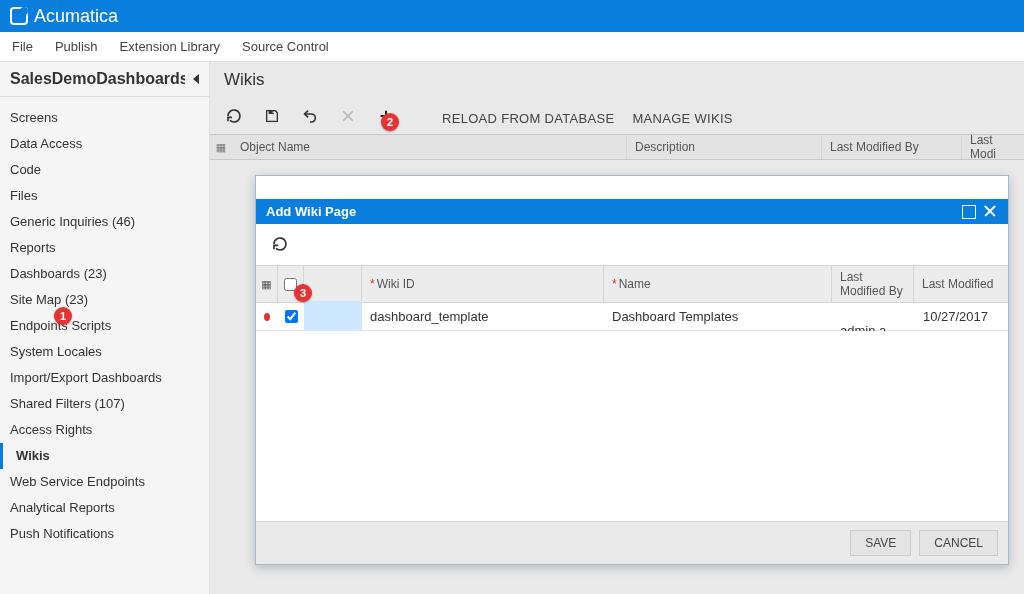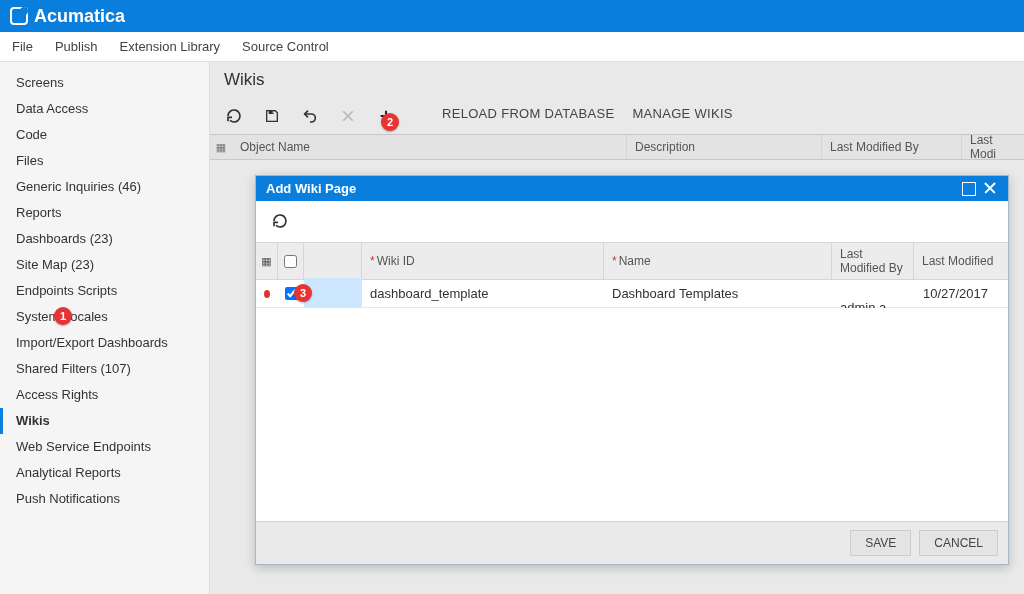--- a/index.html
+++ b/index.html
@@ -1,56 +1,56 @@
 <!DOCTYPE html>
 <html><head>
 <meta charset="utf-8">
 <style>
   * { box-sizing: border-box; margin: 0; padding: 0; }
   body { font-family: Arial, Helvetica, sans-serif; font-size: 13px; color: #333; background: #f0f0f0; width: 1024px; height: 594px; overflow: hidden; position: relative; }
 
   .brand-bar { background: #0a7edc; color: #fff; height: 32px; display: flex; align-items: center; padding: 0 10px; }
   .brand-logo { width: 18px; height: 18px; border: 2px solid #fff; border-radius: 4px; margin-right: 6px; display: inline-block; position: relative; }
   .brand-logo::after { content: ""; position: absolute; right: -2px; top: -2px; width: 8px; height: 8px; background: #0a7edc; border-radius: 50%; }
-  .brand-name { font-size: 18px; font-weight: bold; }
+  .brand-name { font-size: 18px; font-weight: normal; }
 
   .menu-bar { background: #fff; height: 30px; display: flex; align-items: center; padding: 0 12px; border-bottom: 1px solid #ddd; }
   .menu-bar .menu-item { margin-right: 22px; color: #444; cursor: pointer; font-size: 13px; }
 
   .workspace { display: flex; height: calc(594px - 62px); }
   .sidebar { width: 210px; background: #f5f5f5; border-right: 1px solid #ddd; }
   .sidebar-header { display: flex; align-items: center; justify-content: space-between; padding: 8px 10px; border-bottom: 1px solid #ddd; }
   .sidebar-header-title { font-size: 16px; font-weight: bold; white-space: nowrap; overflow: hidden; text-overflow: clip; max-width: 175px; }
   .collapse-arrow { width: 0; height: 0; border-top: 5px solid transparent; border-bottom: 5px solid transparent; border-right: 6px solid #333; cursor: pointer; }
   .sidebar-list { padding: 8px 0; }
-  .sidebar-item { padding: 4px 16px; color: #333; cursor: pointer; font-size: 13px; line-height: 18px; position: relative; }
+  .sidebar-item { padding: 4px 10px; color: #333; cursor: pointer; font-size: 13px; line-height: 18px; position: relative; }
   .sidebar-item.active { font-weight: bold; border-left: 3px solid #0a7edc; padding-left: 13px; }
 
   .main { flex: 1; background: #e9e9e9; display: flex; flex-direction: column; position: relative; }
   .main-title { font-size: 17px; padding: 8px 14px; color: #333; }
-  .toolbar { padding: 8px 14px; display: flex; align-items: flex-start; gap: 18px; }
+  .toolbar { padding: 8px 14px; display: flex; align-items: flex-end; gap: 18px; }
   .tb-btn { width: 20px; height: 20px; display: inline-flex; align-items: center; justify-content: center; cursor: pointer; color: #333; font-size: 16px; position: relative; }
   .tb-btn.disabled { color: #bbb; }
   .tb-text-btn { color: #444; font-size: 13px; letter-spacing: 0.3px; cursor: pointer; }
 
   .grid-header { display: flex; background: #e3e3e3; border-top: 1px solid #c8c8c8; border-bottom: 1px solid #c8c8c8; height: 26px; align-items: center; }
   .gh-icon { width: 22px; text-align: center; color: #777; font-size: 11px; }
   .gh-col { padding: 0 8px; color: #555; font-size: 12px; border-right: 1px solid #d5d5d5; height: 100%; display: flex; align-items: center; }
   .gh-obj { flex: 0 0 395px; }
   .gh-desc { flex: 0 0 195px; }
   .gh-mod-by { flex: 0 0 140px; }
   .gh-mod { flex: 1; border-right: none; }
 
   .callout { position: absolute; width: 18px; height: 18px; background: #e63434; color: #fff; border-radius: 50%; display: flex; align-items: center; justify-content: center; font-size: 11px; font-weight: bold; z-index: 20; box-shadow: 0 1px 2px rgba(0,0,0,.3); }
   .callout.c1 { left: 54px; top: 307px; }
   .callout.c2 { left: 381px; top: 113px; }
   .callout.c3 { left: 294px; top: 284px; }
 
   .modal { position: absolute; left: 255px; top: 175px; width: 754px; height: 390px; background: #fff; border: 1px solid #a8b7c7; box-shadow: 0 3px 10px rgba(0,0,0,.2); display: flex; flex-direction: column; z-index: 10; }
-  .modal-title { background: #0a7edc; color: #fff; padding: 5px 10px; font-size: 13px; font-weight: bold; display: flex; align-items: center; justify-content: space-between; }
+  .modal-title { background: #0a7edc; color: #fff; padding: 5px 10px; font-size: 13px; font-weight: bold; display: flex; align-items: center; justify-content: space-between; margin-top: 23px; }
   .modal-title-controls { display: flex; gap: 8px; }
   .mtc { width: 14px; height: 14px; border: 1px solid #fff; cursor: pointer; position: relative; }
   .mtc.close::before, .mtc.close::after { content: ""; position: absolute; width: 14px; height: 1.5px; background: #fff; top: 5.5px; left: -1px; }
   .mtc.close::before { transform: rotate(45deg); }
   .mtc.close::after { transform: rotate(-45deg); }
   .mtc.close { border: none; }
   .modal-toolbar { padding: 10px 14px; }
   .modal-grid-header { display: flex; background: #ececec; border-top: 1px solid #d5d5d5; border-bottom: 1px solid #d5d5d5; min-height: 38px; }
   .mgh-col { padding: 4px 8px; color: #555; font-size: 12px; border-right: 1px solid #d5d5d5; display: flex; align-items: center; }
   .mgh-icon { width: 22px; justify-content: center; font-size: 11px; }
@@ -91,20 +91,24 @@
 
 <div class="menu-bar">
   <span class="menu-item">File</span>
   <span class="menu-item">Publish</span>
   <span class="menu-item">Extension Library</span>
   <span class="menu-item">Source Control</span>
 </div>
 
 <div class="workspace">
   <div class="sidebar">
+    <div class="sidebar-header">
+      <span class="sidebar-header-title">SalesDemoDashboards</span>
+      <span class="collapse-arrow"></span>
+    </div>
     <div class="sidebar-list">
       <div class="sidebar-item">Screens</div>
       <div class="sidebar-item">Data Access</div>
       <div class="sidebar-item">Code</div>
       <div class="sidebar-item">Files</div>
       <div class="sidebar-item">Generic Inquiries (46)</div>
       <div class="sidebar-item">Reports</div>
       <div class="sidebar-item">Dashboards (23)</div>
       <div class="sidebar-item">Site Map (23)</div>
       <div class="sidebar-item">Endpoints Scripts</div>

